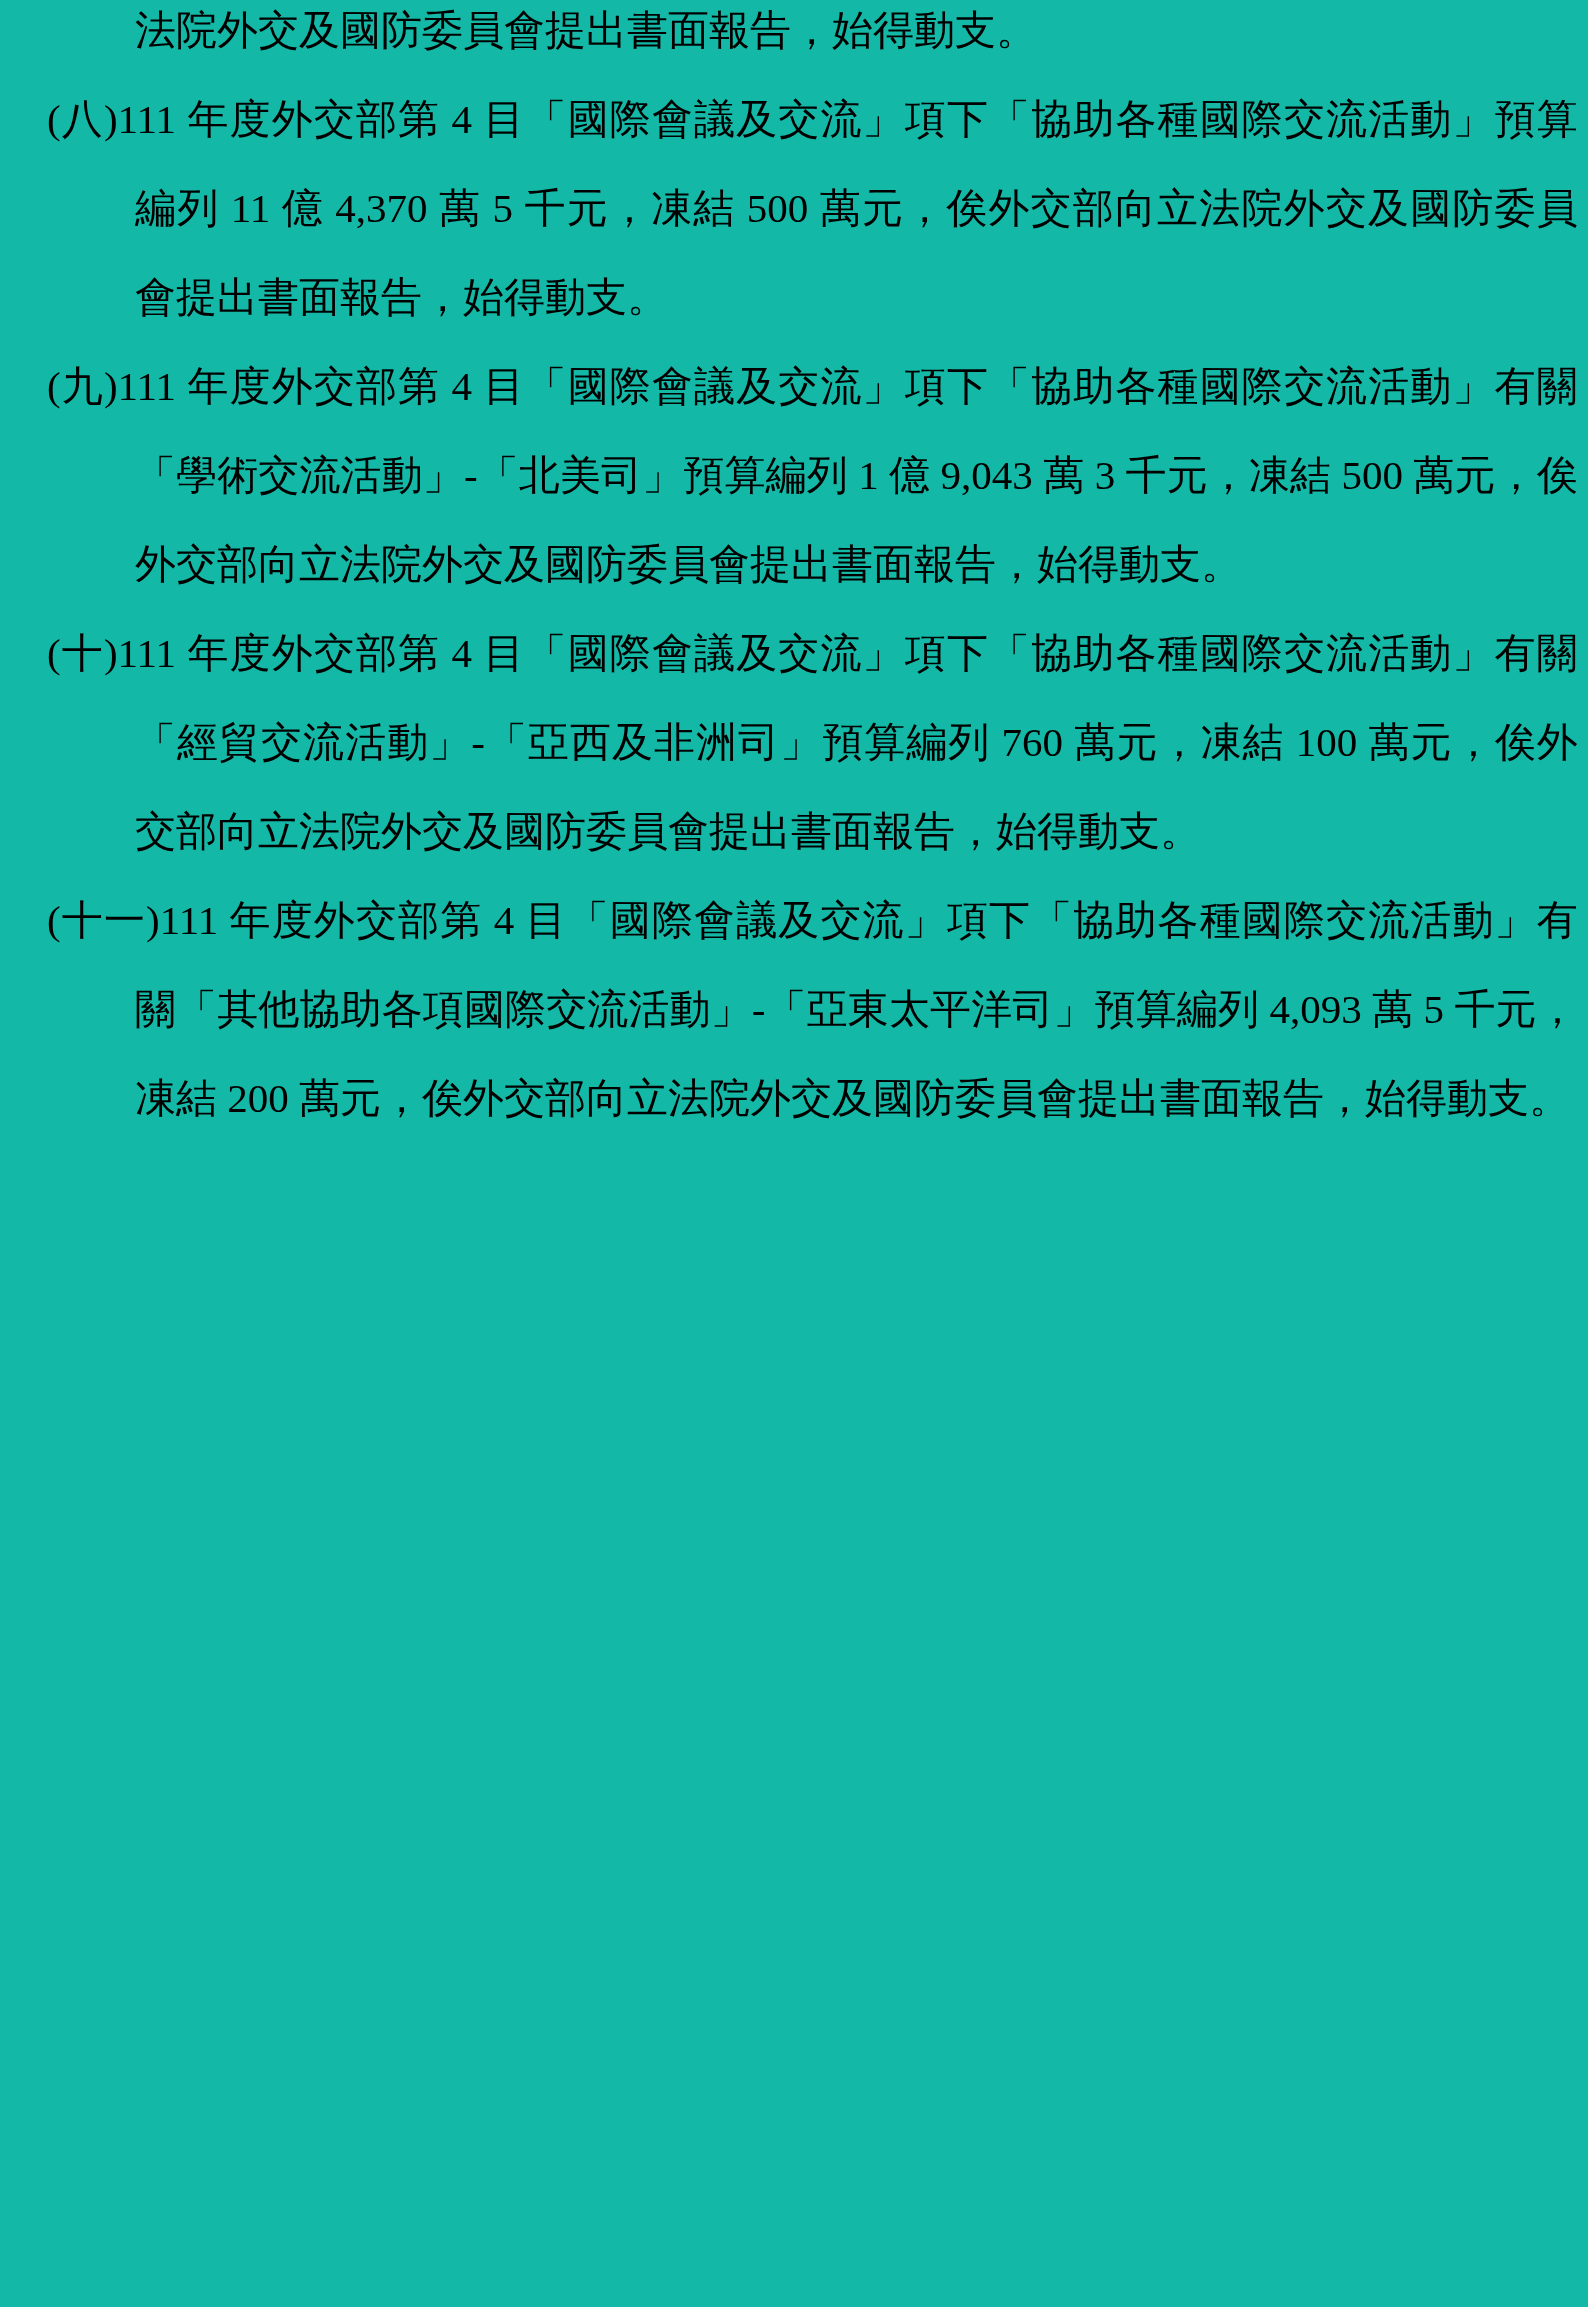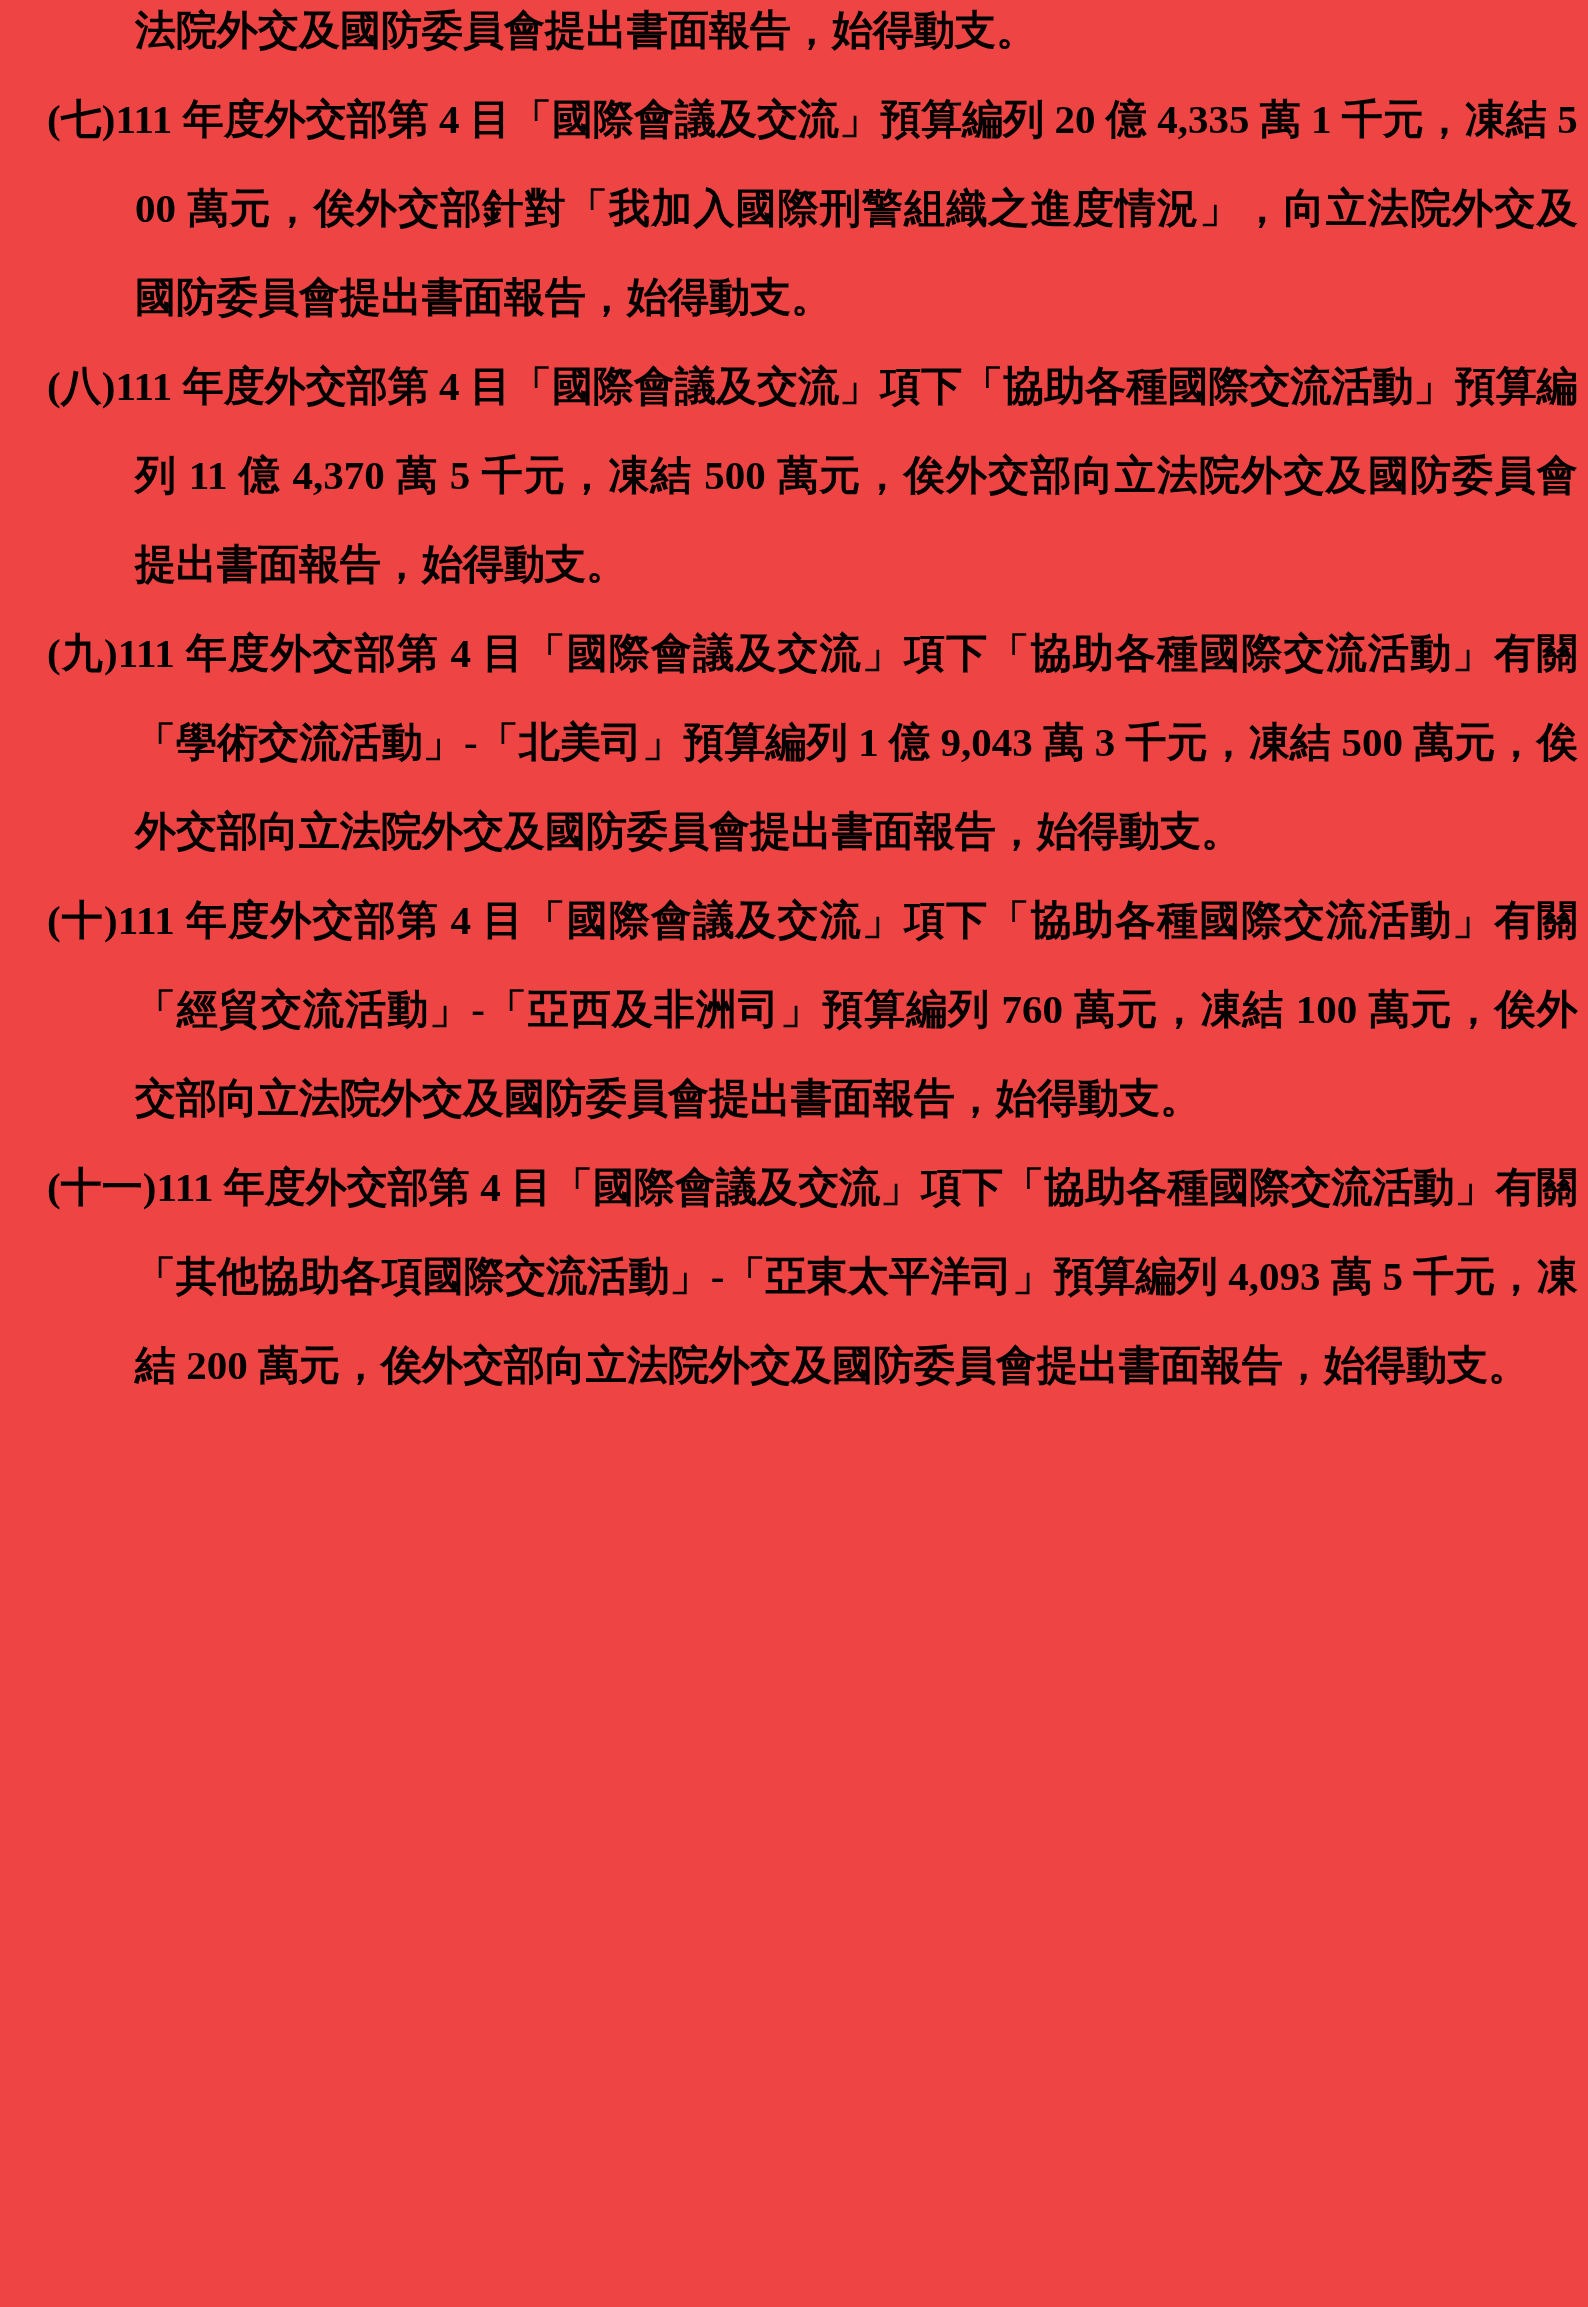--- a/index.html
+++ b/index.html
@@ -13,22 +13,21 @@
     overflow: hidden;
     font-family: "Liberation Serif", "DejaVu Serif", serif;
     color: #000000;
   }
   .page {
     box-sizing: border-box;
     width: 1589px;
     height: 2307px;
     padding: 0 11.3px 0 47px;
     overflow: hidden;
-    background: #ef4444;
-    font-weight: bold;
+    background: #14b8a6;
   }
   .content {
     position: relative;
     top: -13.8px;
     font-size: 41px;
     line-height: 89px;
     text-align: justify;
     text-justify: inter-character;
     word-break: break-all;
     color: #000000;
@@ -54,21 +53,20 @@
 <body>
 
 <div class="page">
   <div class="content">
 
     <p class="cont">法院外交及國防委員會提出書面報告，始得動支。</p>
 
 
 
 
-    <p class="item"><span class="item-label">(七)</span><span class="item-text">111 年度外交部第 4 目「國際會議及交流」預算編列 20 億 4,335 萬 1 千元，凍結 500 萬元，俟外交部針對「我加入國際刑警組織之進度情況」，向立法院外交及國防委員會提出書面報告，始得動支。</span></p>
 
     <p class="item"><span class="item-label">(八)</span><span class="item-text">111 年度外交部第 4 目「國際會議及交流」項下「協助各種國際交流活動」預算編列 11 億 4,370 萬 5 千元，凍結 500 萬元，俟外交部向立法院外交及國防委員會提出書面報告，始得動支。</span></p>
 
     <p class="item"><span class="item-label">(九)</span><span class="item-text">111 年度外交部第 4 目「國際會議及交流」項下「協助各種國際交流活動」有關「學術交流活動」-「北美司」預算編列 1 億 9,043 萬 3 千元，凍結 500 萬元，俟外交部向立法院外交及國防委員會提出書面報告，始得動支。</span></p>
 
     <p class="item"><span class="item-label">(十)</span><span class="item-text">111 年度外交部第 4 目「國際會議及交流」項下「協助各種國際交流活動」有關「經貿交流活動」-「亞西及非洲司」預算編列 760 萬元，凍結 100 萬元，俟外交部向立法院外交及國防委員會提出書面報告，始得動支。</span></p>
 
     <p class="item"><span class="item-label">(十一)</span><span class="item-text">111 年度外交部第 4 目「國際會議及交流」項下「協助各種國際交流活動」有關「其他協助各項國際交流活動」-「亞東太平洋司」預算編列 4,093 萬 5 千元，凍結 200 萬元，俟外交部向立法院外交及國防委員會提出書面報告，始得動支。</span></p>
 
   </div>

